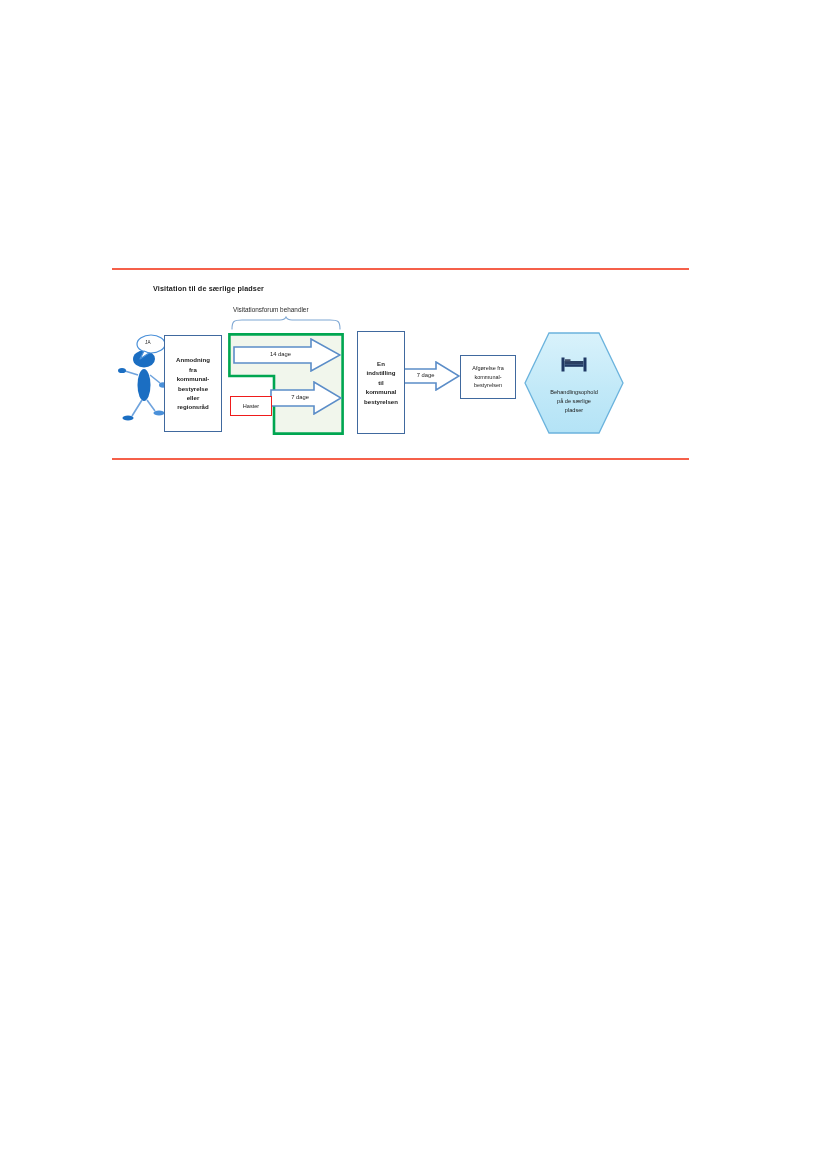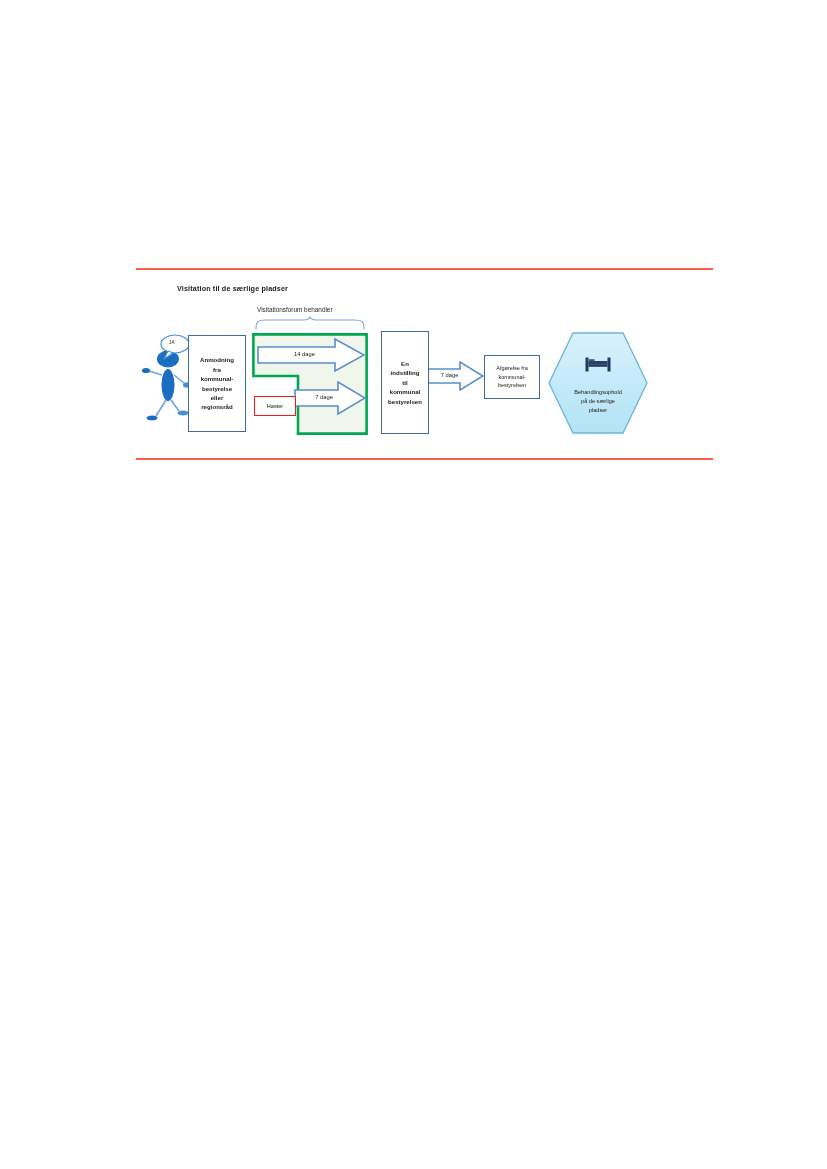--- a/index.html
+++ b/index.html
@@ -13,21 +13,21 @@
     height: 1169px;
     position: relative;
     font-family: "Liberation Sans", sans-serif;
     color: #1a1a1a;
     overflow: hidden;
   }
 
   
   #diagram-band {
     position: absolute;
-    left: 136px;
+    left: 112px;
     top: 268px;
     width: 577px;
     height: 245px;
   }
 
   .hrule {
     position: absolute;
     left: 0;
     width: 577px;
     height: 0;

